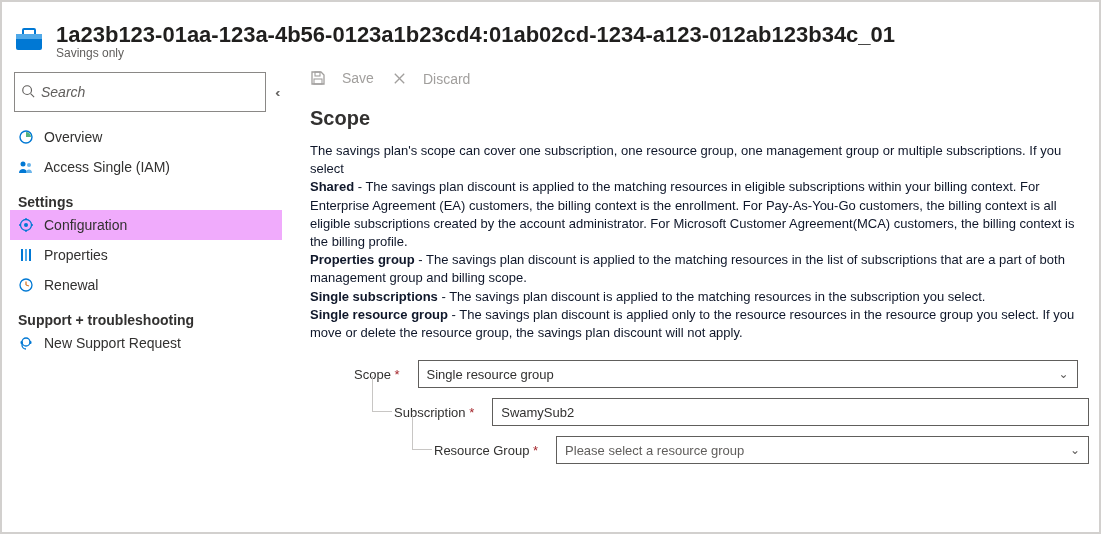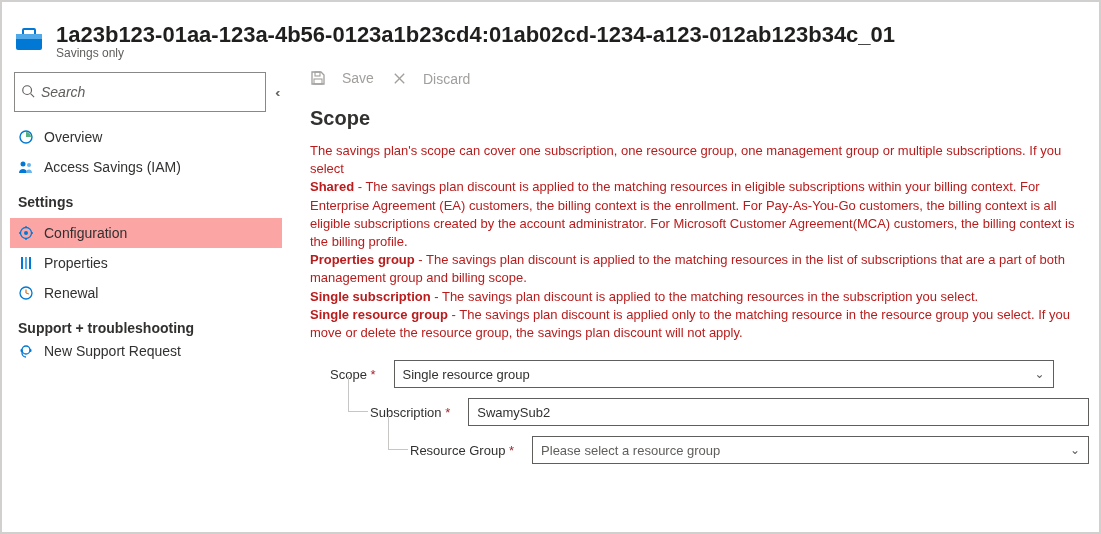--- a/index.html
+++ b/index.html
@@ -76,21 +76,21 @@
     cursor: pointer;
   }
   .nav-item {
     display: flex;
     gap: 10px;
     padding: 7px 10px 7px 8px;
     cursor: pointer;
     color: #323130;
     font-size: 14px;
   }
-  .nav-item.selected { background: #fca5a5; margin-top: 8px; }
+  .nav-item.selected { background: #f0abfc; }
   .nav-item .nav-icon { width: 16px; height: 16px; flex-shrink:0; display:flex; align-items:center; justify-content:center; }
   .nav-section {
     font-weight: 600;
     font-size: 14px;
     color: #323130;
     padding: 12px 8px 0 8px;
   }
   .main {
     flex: 1;
     padding: 0 10px 0 28px;
@@ -111,34 +111,35 @@
     font-size: 14px;
   }
   .section-title {
     font-size: 20px;
     font-weight: 600;
     color: #323130;
     margin-bottom: 12px;
   }
   .desc {
     font-size: 13px;
-    color: #b91c1c;
+    color: #0f172a;
     line-height: 1.4;
     max-width: 770px;
   }
   .desc b { font-weight: 600; }
   .form {
     margin-top: 18px;
     padding-left: 20px;
   }
   .form-row {
     display: flex;
     align-items: center;
     margin-bottom: 10px;
     position: relative;
+    margin-left: 24px;
   }
   .form-row.indent-1 { padding-left: 40px; }
   .form-row.indent-2 { padding-left: 80px; }
   .form-label {
     font-size: 13px;
     color: #323130;
     margin-right: 8px;
   }
   .req { color: #a4262c; }
   .field {
@@ -204,21 +205,21 @@
     </div>
     <div class="nav-item">
       <span class="nav-icon">
         <svg width="16" height="16" viewBox="0 0 16 16">
             <circle cx="5" cy="5" r="2.5" fill="#0078d4"></circle>
             <circle cx="11" cy="6" r="2" fill="#69b4ea"></circle>
             <path d="M1 14c0-3 2-4 4-4s4 1 4 4" fill="#0078d4"></path>
             <path d="M8 14c0-2.5 1.5-3.5 3-3.5s3 1 3 3.5" fill="#69b4ea"></path>
           </svg>
       </span>
-      <span>Access Savings (IAM)</span>
+      <span>Access Single (IAM)</span>
     </div>
 
     <div class="nav-section">Settings</div>
 
     <div class="nav-item selected">
       <span class="nav-icon">
         <svg width="16" height="16" viewBox="0 0 16 16">
             <circle cx="8" cy="8" r="5.5" fill="none" stroke="#0078d4" stroke-width="1.3"></circle>
             <circle cx="8" cy="8" r="2" fill="#0078d4"></circle>
             <g stroke="#0078d4" stroke-width="1.3">
@@ -289,22 +290,22 @@
         <span>Discard</span>
       </div>
     </div>
 
     <div class="section-title">Scope</div>
 
     <div class="desc">
       <span>The savings plan's scope can cover one subscription, one resource group, one management group or multiple subscriptions. If you select</span><br>
       <b>Shared</b><span> - The savings plan discount is applied to the matching resources in eligible subscriptions within your billing context. For Enterprise Agreement (EA) customers, the billing context is the enrollment. For Pay-As-You-Go customers, the billing context is all eligible subscriptions created by the account administrator. For Microsoft Customer Agreement(MCA) customers, the billing context is the billing profile.</span><br>
       <b>Properties group</b><span> - The savings plan discount is applied to the matching resources in the list of subscriptions that are a part of both management group and billing scope.</span><br>
-      <b>Single subscription</b><span> - The savings plan discount is applied to the matching resources in the subscription you select.</span><br>
-      <b>Single resource group</b><span> - The savings plan discount is applied only to the matching resource in the resource group you select. If you move or delete the resource group, the savings plan discount will not apply.</span>
+      <b>Single subscriptions</b><span> - The savings plan discount is applied to the matching resources in the subscription you select.</span><br>
+      <b>Single resource group</b><span> - The savings plan discount is applied only to the resource resources in the resource group you select. If you move or delete the resource group, the savings plan discount will not apply.</span>
     </div>
 
     <div class="form">
       <div class="form-row">
         <span class="form-label"><span>Scope</span> <span class="req">*</span></span>
         <div class="field" style="margin-left:10px;">
           <span>Single resource group</span>
           <span class="chev">⌄</span>
         </div>
       </div>

